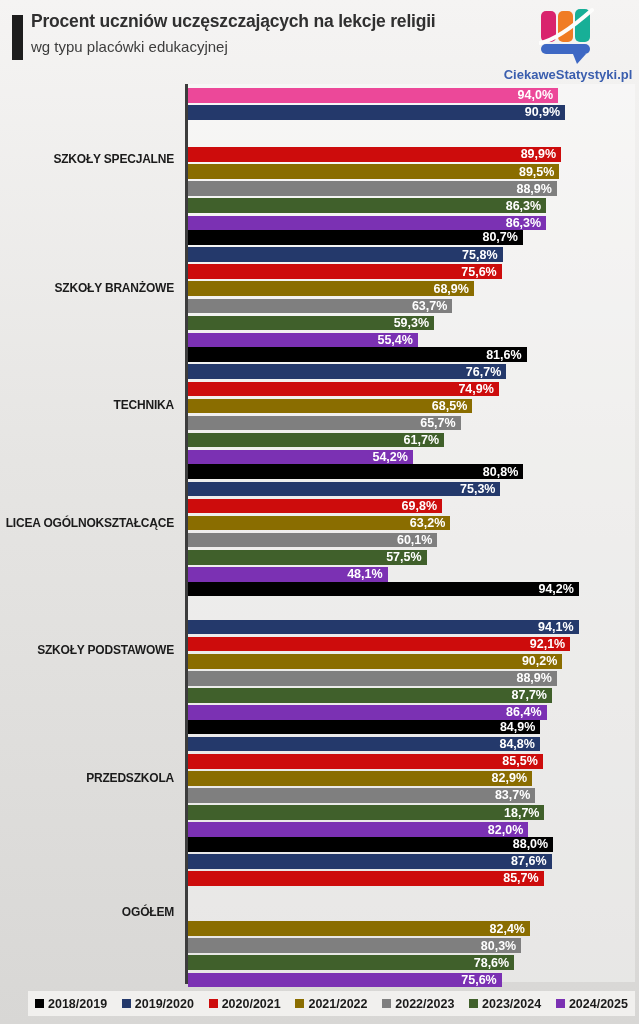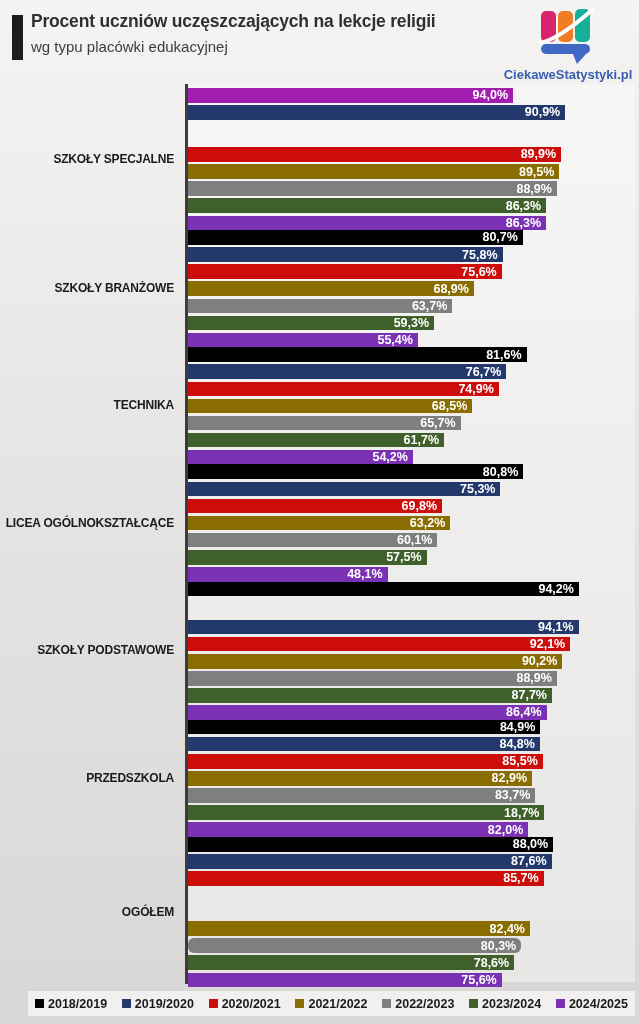--- a/index.html
+++ b/index.html
@@ -56,21 +56,21 @@
   </span>
   <div class="logo-text">CiekaweStatystyki.pl</div>
 </div>
 
 <div class="plot-bg"></div>
 <div class="axis"></div>
 <div class="chart" id="chart">
     <div class="group">
       <div class="glabel">SZKOŁY SPECJALNE</div>
       <div class="bars">
-        <div class="bar" style="background: #a21caf; width: 325px;">
+        <div class="bar" style="background: #ec4899; width: 370px;">
           <span>94,0%</span>
         </div>
         <div class="bar" style="background: rgb(36, 57, 107); width: 377.235px;">
           <span>90,9%</span>
         </div>
         <div class="bar" style="background: rgb(205, 12, 12); width: 373.085px; margin-top: 25px;">
           <span>89,9%</span>
         </div>
         <div class="bar" style="background: rgb(138, 109, 0); width: 371.425px;">
           <span>89,5%</span>
@@ -224,21 +224,21 @@
         </div>
         <div class="bar" style="background: rgb(36, 57, 107); width: 363.54px;">
           <span>87,6%</span>
         </div>
         <div class="bar" style="background: rgb(205, 12, 12); width: 355.655px;">
           <span>85,7%</span>
         </div>
         <div class="bar" style="background: rgb(138, 109, 0); width: 341.96px; margin-top: 33px;">
           <span>82,4%</span>
         </div>
-        <div class="bar" style="background: rgb(127, 127, 127); width: 333.245px; border-radius: 6px;">
+        <div class="bar" style="background: rgb(127, 127, 127); width: 333.245px;">
           <span>80,3%</span>
         </div>
         <div class="bar" style="background: rgb(64, 96, 43); width: 326.19px;">
           <span>78,6%</span>
         </div>
         <div class="bar" style="background: rgb(123, 49, 179); width: 313.74px;">
           <span>75,6%</span>
         </div>
       </div>
     </div>

